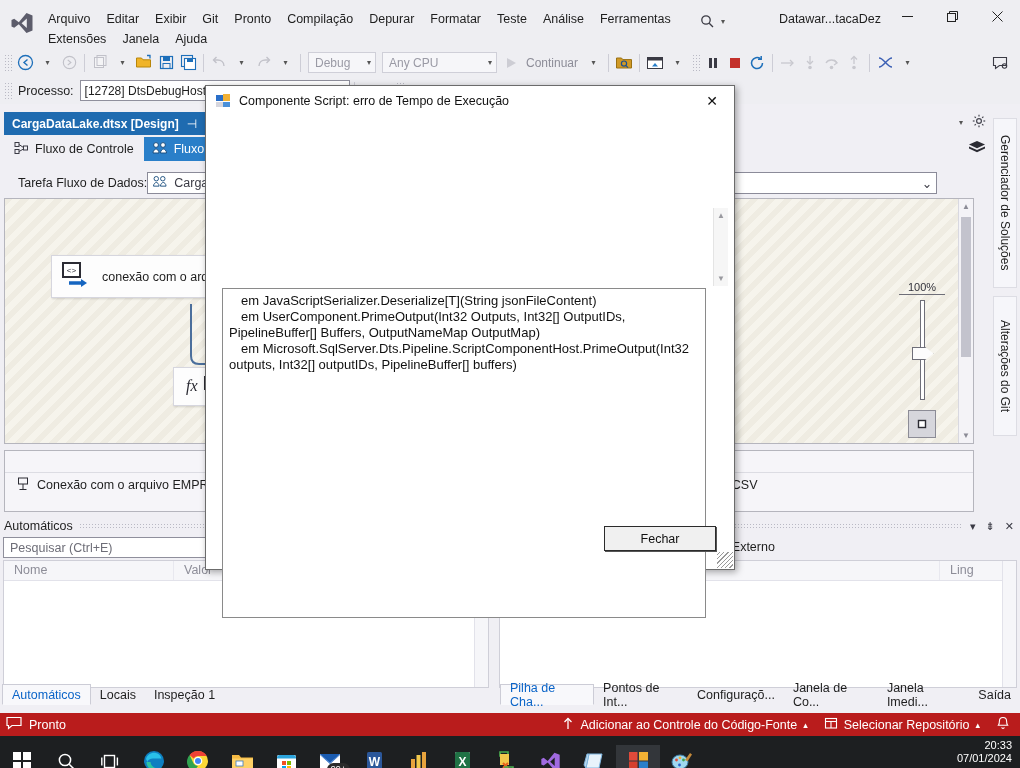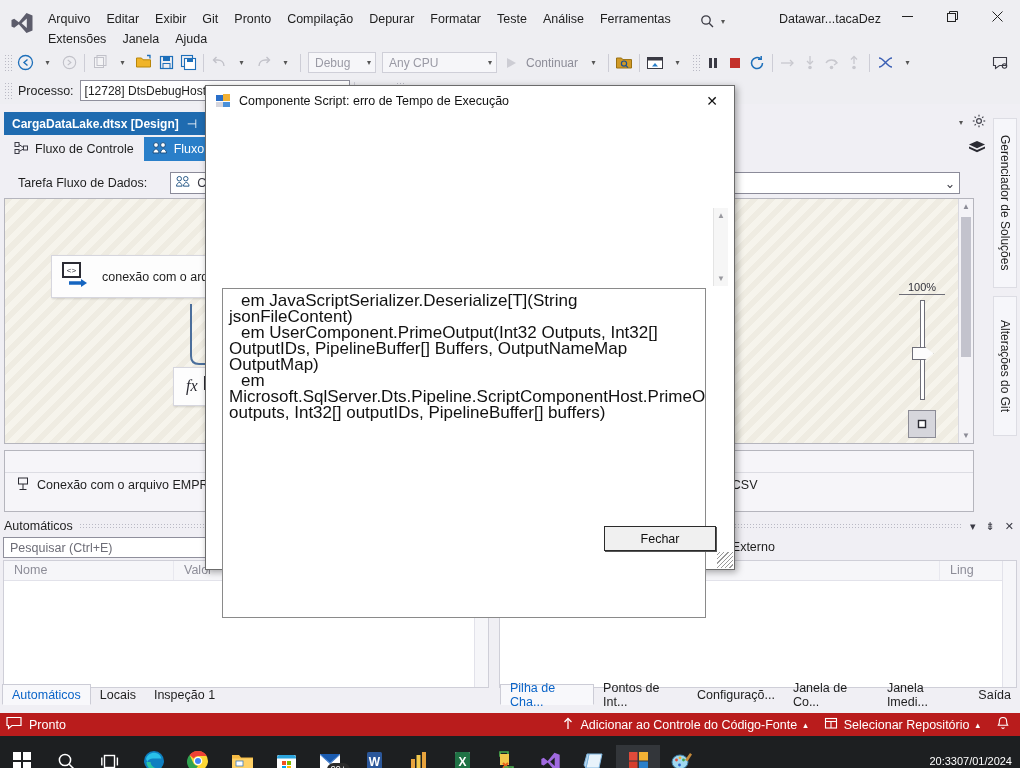--- a/index.html
+++ b/index.html
@@ -92,21 +92,21 @@
   }
   .flow-tab {
     height: 24px; display: flex; align-items: center; gap: 6px; padding: 0 8px;
     font-size: 12.5px; color: #1e1e1e;
   }
   .flow-tab.active { background: #2a7fc9; color: #fff; }
   .flow-strip-right { position: absolute; right: 6px; top: 139px; display: flex; gap: 10px; align-items: center;}
 
   .task-row {
     position: absolute; left: 0; top: 168px; width: 990px; height: 30px;
-    display: flex; align-items: center; padding-left: 18px; gap: 23px;
+    display: flex; align-items: center; padding-left: 18px; gap: 0;
   }
   .task-label { font-size: 12.5px; color: #1e1e1e; }
   .task-combo {
     width: 790px; height: 22px; border: 1px solid #8b8b99; background: #fff;
     display: flex; align-items: center; padding: 0 4px; gap: 6px;
     font-size: 12.5px; color: #3a3a44; justify-content: space-between;
   }
   .task-combo .inner { display: flex; align-items: center; gap: 6px; }
 
   .canvas {
@@ -190,42 +190,42 @@
   }
   .sb-left { display: flex; align-items: center; gap: 7px; padding-left: 6px; }
   .sb-right { margin-left: auto; display: flex; align-items: center; gap: 16px; padding-right: 10px; }
   .sb-chunk { display: flex; align-items: center; gap: 6px; }
 
   
   .taskbar { position: absolute; left: 0; top: 736px; width: 1020px; height: 32px; background: #1d1f21; }
   .tb-items { display: flex; align-items: center; height: 50px; }
   .tbi { width: 44px; height: 32px; display: flex; align-items: center; justify-content: center; position: relative; }
   .tbi.active { background: #33363a; }
-  .tb-clock { position: absolute; right: 8px; top: 0; height: 32px; display: flex; flex-direction: row;
+  .tb-clock { position: absolute; right: 8px; top: 0; height: 32px; display: flex; flex-direction: column;
       align-items: flex-end; justify-content: center; color: #fff; font-size: 11px; line-height: 13px; }
 
   
   .dlg {
     position: absolute; left: 205px; top: 85px; width: 530px; height: 485px;
     background: #f0f0f0; border: 1px solid #6b6b6b; box-shadow: 2px 2px 7px rgba(0,0,0,.35);
   }
   .dlg-title { height: 30px; background: #fff; display: flex; align-items: center; padding-left: 9px; gap: 8px; }
   .dlg-title-text { font-size: 12.5px; color: #111; }
   .dlg-x { margin-left: auto; width: 44px; height: 30px; display: flex; align-items: center; justify-content: center; font-size: 14px; color: #111; }
   .dlg-body { position: absolute; left: 0; top: 30px; right: 0; bottom: 0; background: #fff; }
   .dlg-msg { position: absolute; left: 16px; top: 18px; right: 34px; }
   .dlg-line { font-size: 12.5px; color: #111; margin-bottom: 11px; }
   .dlg-line.mono-ish { letter-spacing: .1px; }
   .msg-scroll { position: absolute; right: 6px; top: 92px; width: 15px; height: 78px; background: #f6f6f6; border-left: 1px solid #e4e4e4;}
   .msg-scroll .a { height: 15px; display: flex; align-items:center; justify-content:center; color:#9a9aa0; font-size: 8px;}
   .msg-scroll .a.bot { position: absolute; bottom: 0; width: 100%; }
   .trace-box {
     position: absolute; left: 16px; top: 172px; right: 28px; height: 330px;
     border: 1px solid #8a8a8a; background: #fff; overflow: hidden;
-    font-size: 17px; color: #111; padding: 4px 4px 4px 6px; line-height: 16px;
+    font-size: 13px; color: #111; padding: 4px 4px 4px 6px; line-height: 16px;
   }
   .trace-line { white-space: pre-wrap; text-indent: 12px; }
   .dlg-footer { position: absolute; left: 0; right: 0; bottom: 0; height: 56px; }
   .dlg-btn {
     position: absolute; right: 18px; bottom: 18px; width: 112px; height: 25px;
     background: #f0f0f0; border: 1px solid #2b2b2b; box-shadow: 1px 1px 0 #555;
     font-size: 12.5px; color: #111; display: flex; align-items: center; justify-content: center;
   }
   .dlg-grip { position: absolute; right: 1px; bottom: 1px; width: 16px; height: 16px;
      background: repeating-linear-gradient(-45deg, transparent 0 2px, #9a9a9a 2px 3px); }

